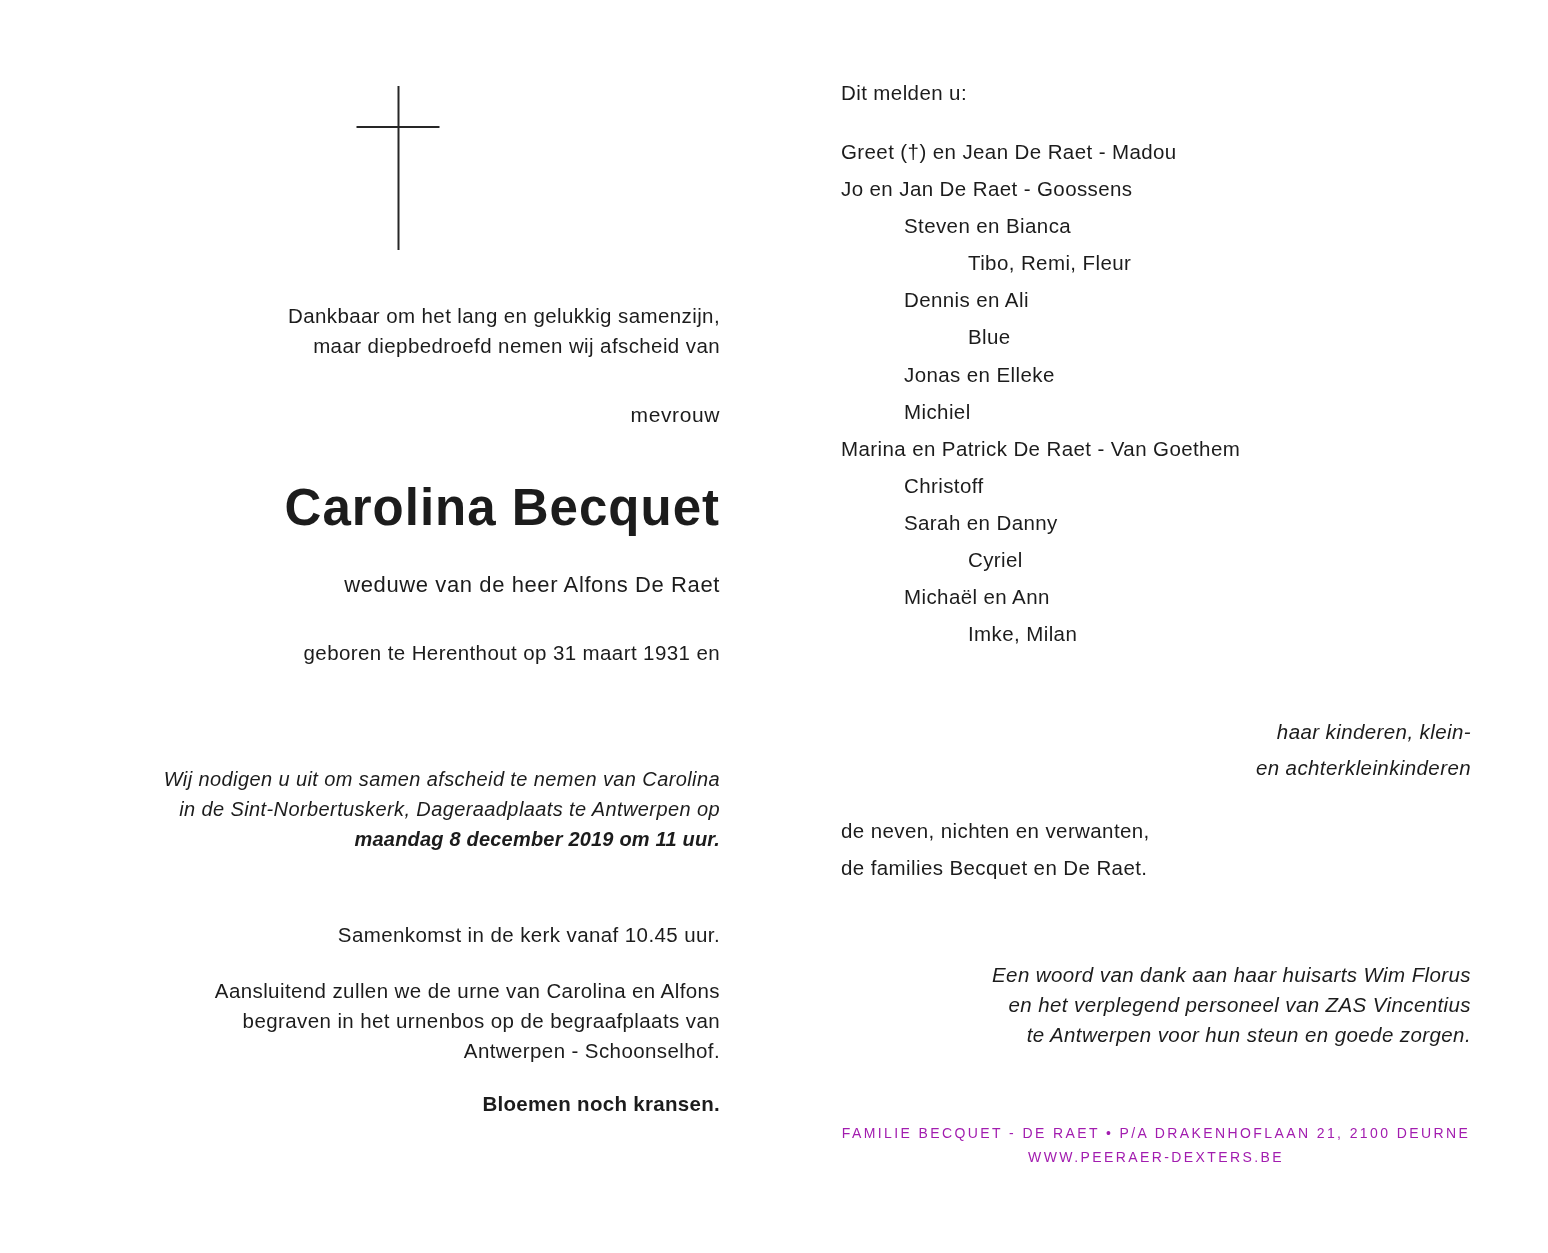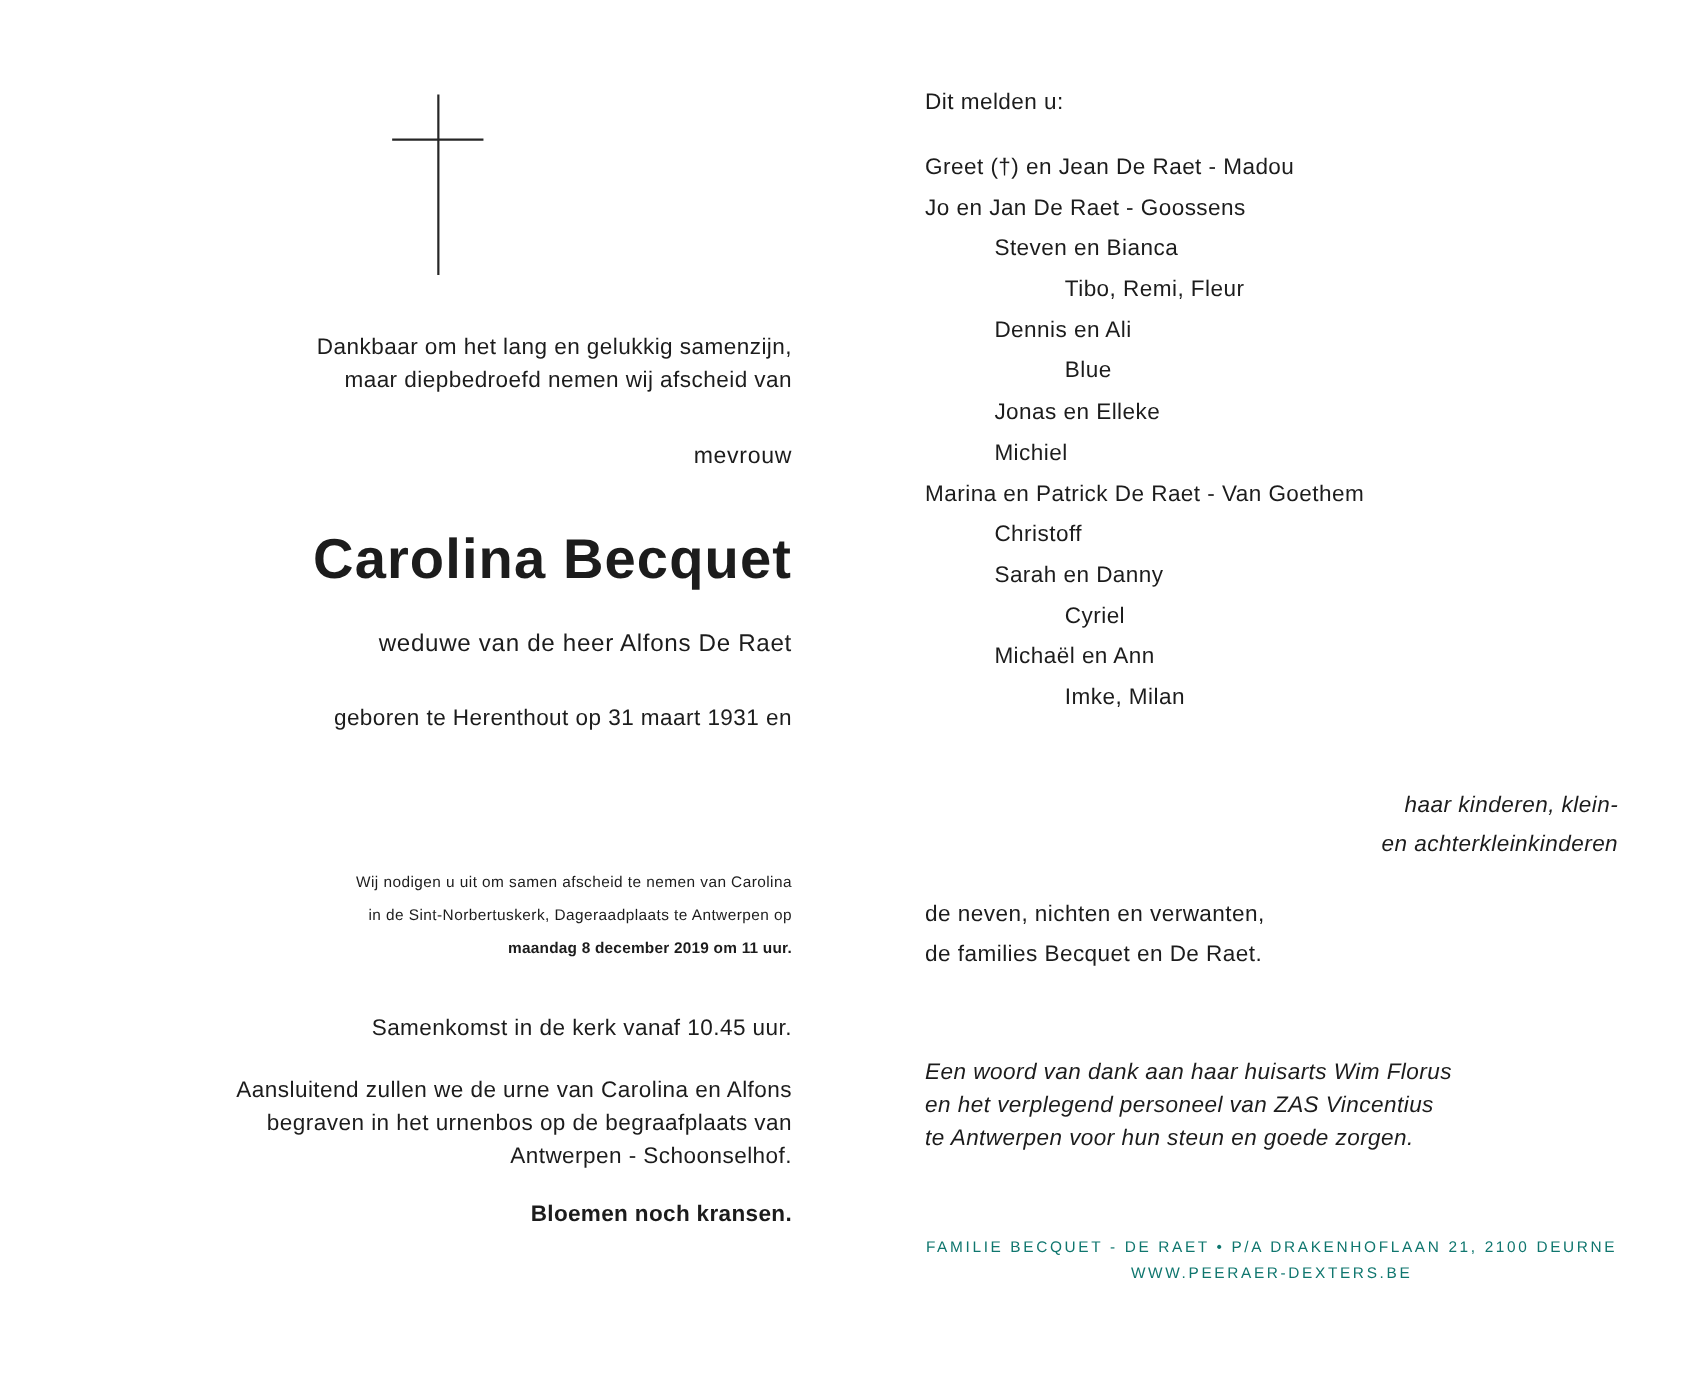--- a/index.html
+++ b/index.html
@@ -24,21 +24,21 @@
   .left-col > div { position: absolute; left: 0; right: 0; }
 
   .cross-wrap { top: 85px; }
   .cross-wrap svg { display: block; margin: 0 auto; }
 
   .intro      { top: 301px; font-size: 20.5px; line-height: 30px; letter-spacing: 0.4px; }
   .salutation { top: 400px; font-size: 21px;   line-height: 30px; letter-spacing: 0.6px; }
   .deceased   { top: 478px; font-size: 51px;   line-height: 60px; letter-spacing: 1px; font-weight: 700; }
   .relation   { top: 569px; font-size: 22px;   line-height: 32px; letter-spacing: 0.6px; }
   .dates      { top: 638px; font-size: 20.5px; line-height: 29.5px; letter-spacing: 0.4px; }
-  .invitation { top: 786px; font-size: 14px; line-height: 30px; letter-spacing: 0.4px; }
+  .invitation { top: 764px; font-size: 20px; line-height: 30px; letter-spacing: 0.4px; font-style: italic; }
   .gathering  { top: 920px; font-size: 20.5px; line-height: 30px; letter-spacing: 0.4px; }
   .burial     { top: 976px; font-size: 20.5px; line-height: 30px; letter-spacing: 0.4px; }
   .flowers    { top: 1089px; font-size: 20.5px; line-height: 30px; letter-spacing: 0.3px; font-weight: bold; }
   .bold-line  { font-weight: bold; letter-spacing: 0.2px; }
 
   
   .right-col {
     position: absolute;
     left: 841px; top: 0;
     width: 630px; height: 100%;
@@ -53,25 +53,25 @@
   .indent-1 { padding-left: 63px; }
   .indent-2 { padding-left: 127px; }
 
   .closing-italic {
     top: 714px; font-size: 20.5px; line-height: 36px;
     font-style: italic; text-align: right; letter-spacing: 0.4px;
   }
   .relatives { top: 812px; font-size: 20.5px; line-height: 37px; letter-spacing: 0.4px; }
   .thanks {
     top: 960px; font-size: 20.5px; line-height: 30px;
-    font-style: italic; text-align: left; letter-spacing: 0.4px;
+    font-style: italic; text-align: right; letter-spacing: 0.4px;
   }
   .footer {
     top: 1122px; font-size: 14px; line-height: 23.5px;
-    text-align: center; letter-spacing: 2.4px; color: #0f766e;
+    text-align: center; letter-spacing: 2.4px; color: #a21caf;
     white-space: nowrap;
   }
 </style>
 </head>
 <body>
 
 <div class="page">
 
   <div class="left-col">
 

